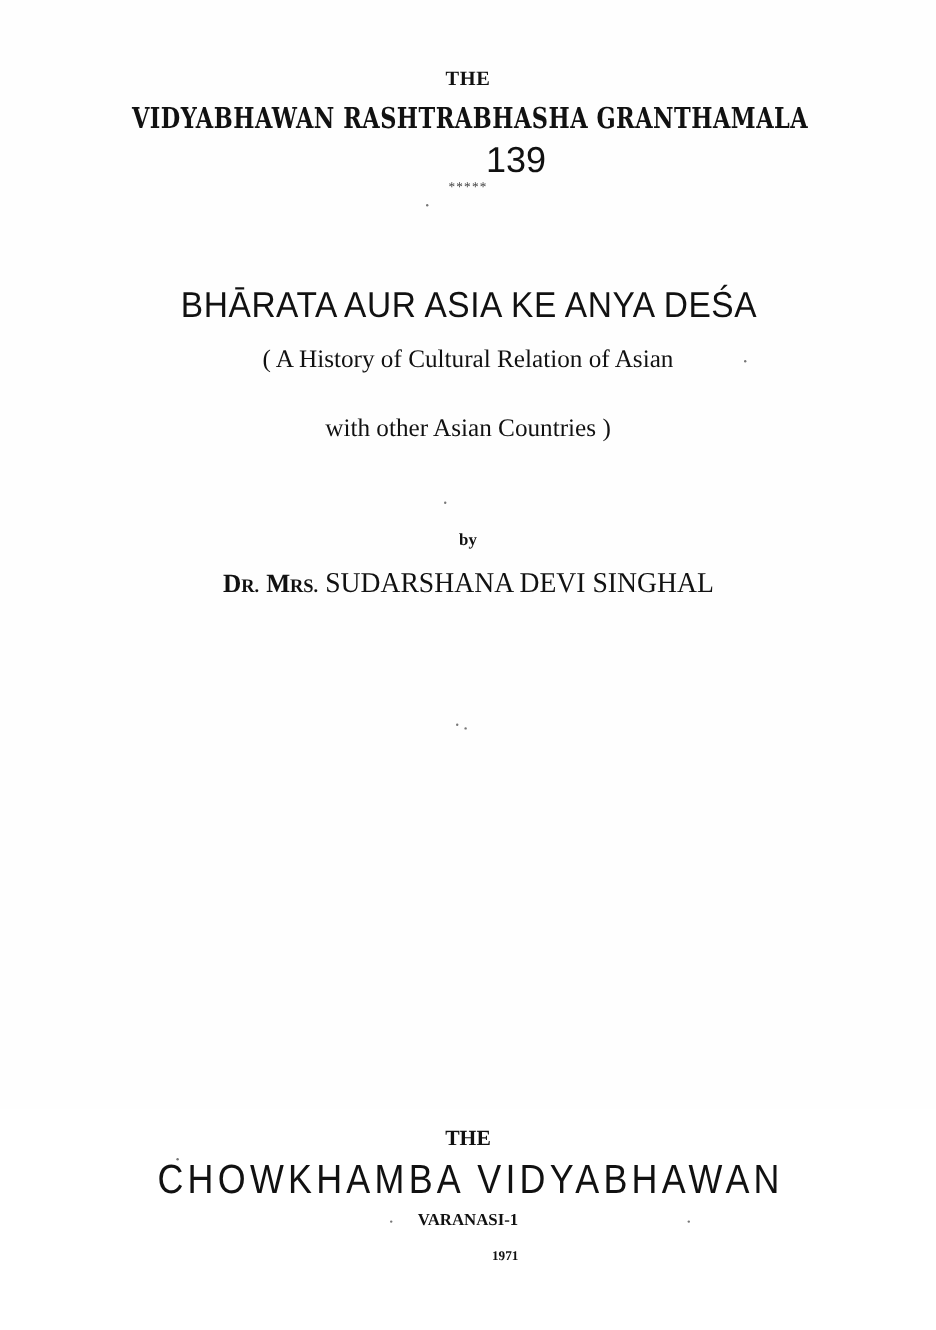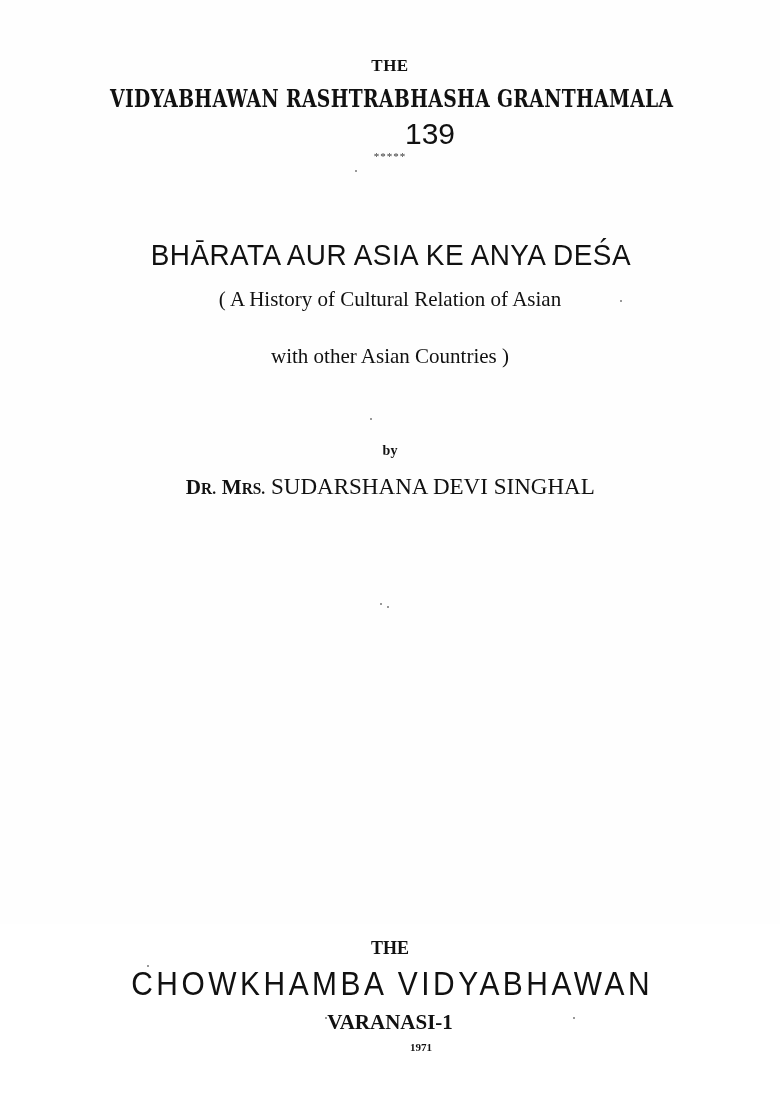--- a/index.html
+++ b/index.html
@@ -69,21 +69,21 @@
 
     #pub-the {
       top: 938px; font-size: 18px; font-weight: bold;
     }
     #publisher {
       top: 964px; font-size: 34px; letter-spacing: 4px;
       font-family: "Liberation Sans", sans-serif;
       transform: scaleX(0.88); transform-origin: 408px 50%;
     }
     #place {
-      top: 1010px; font-size: 21px; font-weight: bold;
+      top: 1010px; font-size: 14px; font-weight: bold;
     }
     #year {
       top: 1041px; font-size: 11px; font-weight: bold; padding-left: 31px;
     }
     .speck {
       position: absolute; width: 2px; height: 2px; background: #777; border-radius: 1px;
     }
   </style>
 </head>
 <body>

